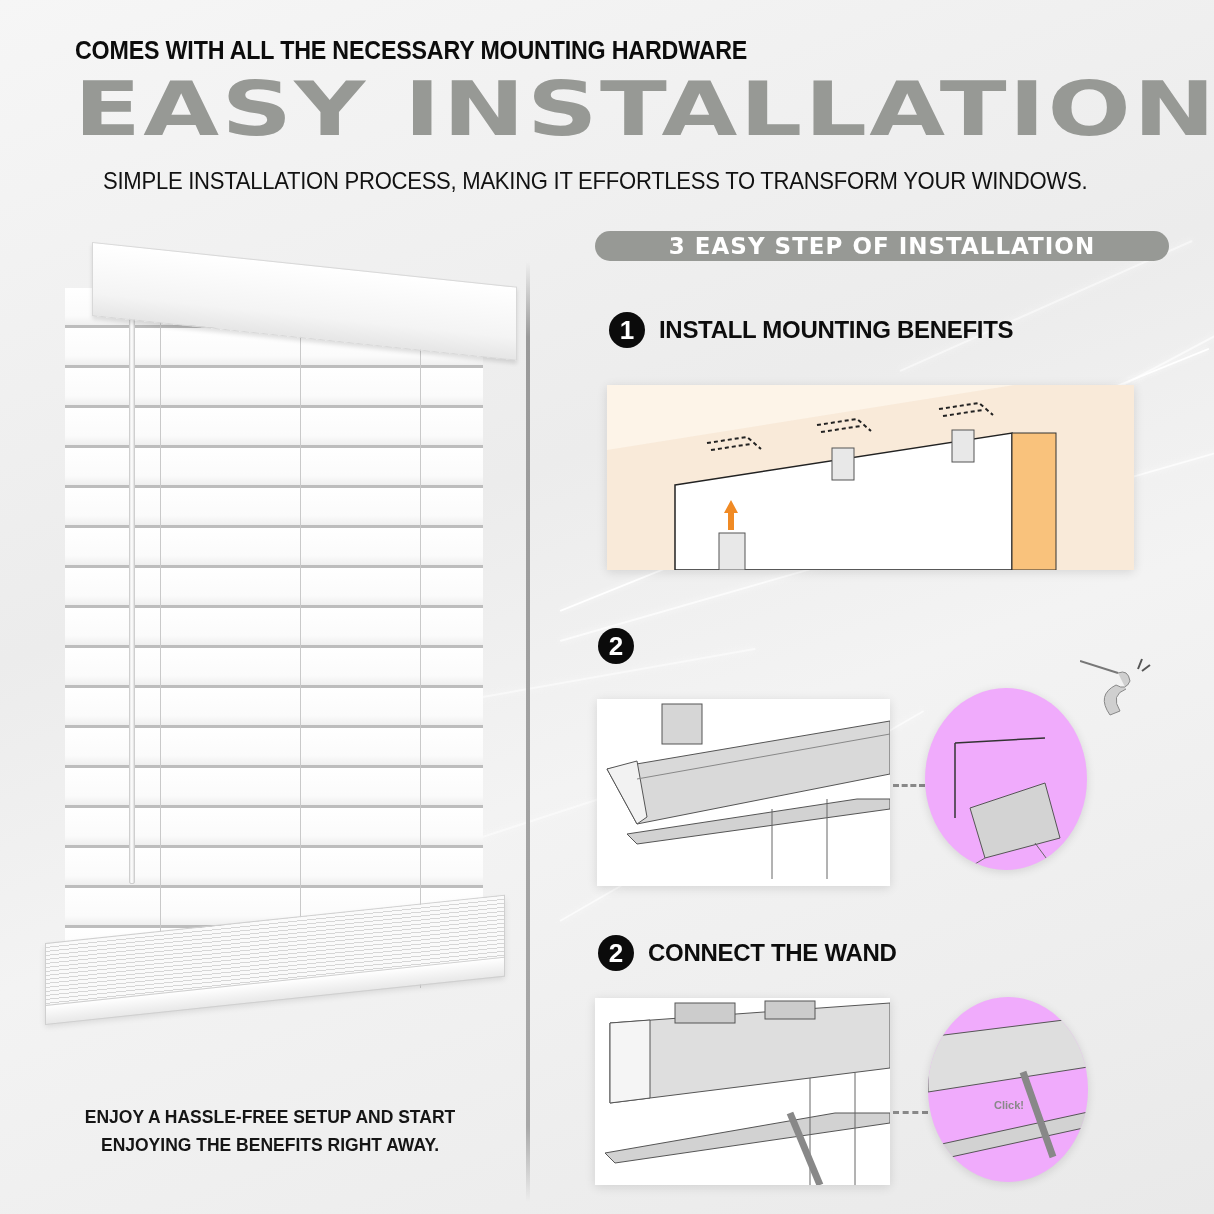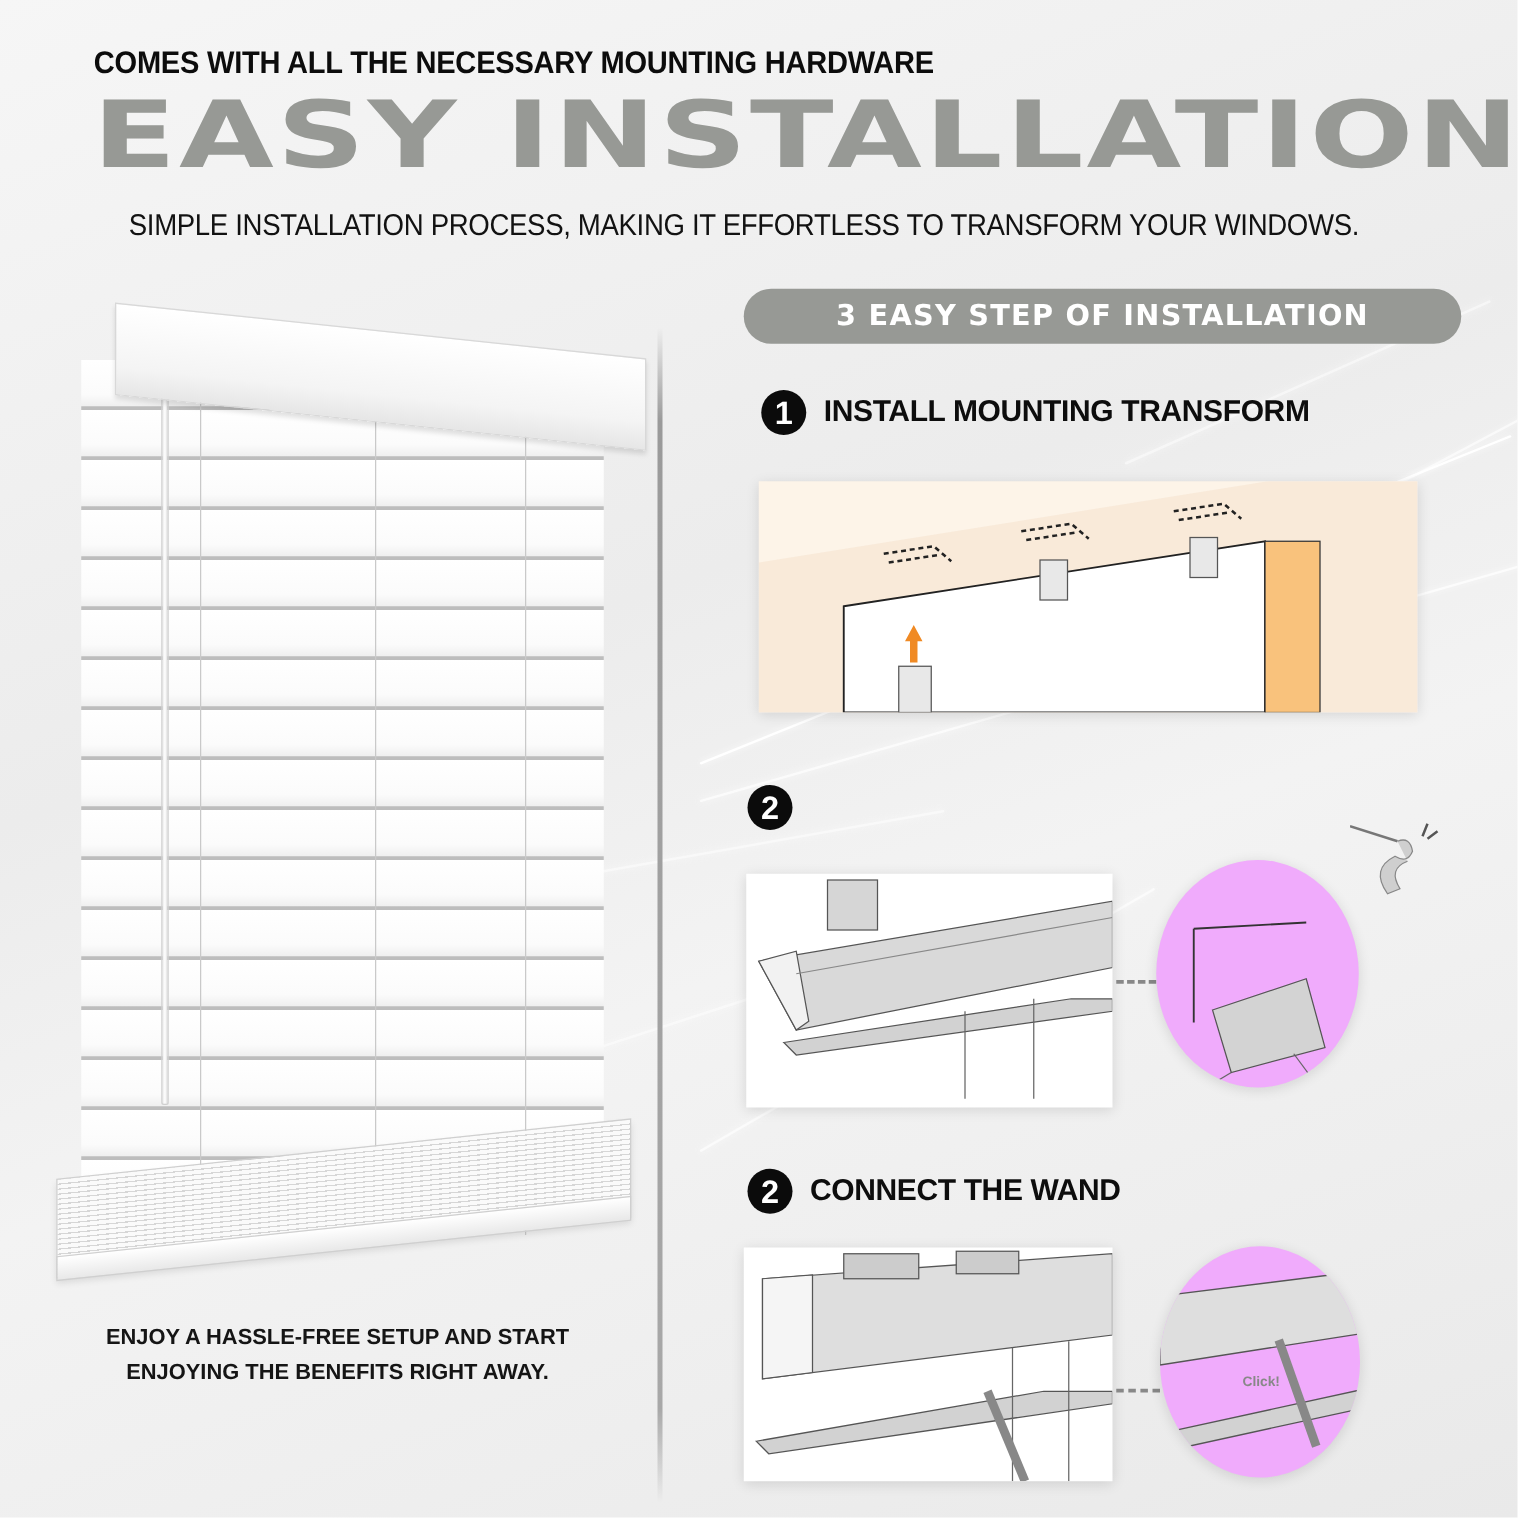--- a/index.html
+++ b/index.html
@@ -71,21 +71,21 @@
 
   .left-notes { position: absolute; left: 20px; top: 1055px; width: 500px; text-align: center; }
   .note { font-size: 17.5px; font-weight: bold; line-height: 28px; color: #151515; margin-bottom: 12px; }
 
   .divider {
     position: absolute; left: 526px; top: 262px; width: 4px; height: 940px;
     background: linear-gradient(180deg, rgba(150,150,150,0) 0%, #9a9a9a 8%, #a8a8a8 92%, rgba(150,150,150,0) 100%);
   }
 
   .steps-pill {
-    position: absolute; left: 595px; top: 231px; width: 574px; height: 44px;
+    position: absolute; left: 595px; top: 231px; width: 574px; height: 30px;
     background: #979995; border-radius: 22px;
     display: flex; align-items: center; justify-content: center;
     color: #ffffff; font-family: "DejaVu Sans", sans-serif; font-weight: bold; font-size: 23px; letter-spacing: 1px;
     transform-origin: center;
   }
   .step-head { position: absolute; display: flex; align-items: center; gap: 14px; }
   .step-num {
     width: 36px; height: 36px; border-radius: 50%; background: #0b0b0b; color: #fff;
     display: flex; align-items: center; justify-content: center;
     font-size: 26px; font-weight: bold;
@@ -145,30 +145,30 @@
   <div class="ladder" style="left:115px"></div>
   <div class="ladder" style="left:255px"></div>
   <div class="ladder" style="left:375px"></div>
   <div class="wand"></div>
   <div class="valance"></div>
   <div class="stack"></div>
   <div class="bottom-rail"></div>
 </div>
 
 <div class="left-notes">
-  <div class="note" style="padding:0 40px;">ENJOY A HASSLE-FREE SETUP AND START ENJOYING THE BENEFITS RIGHT AWAY.</div>
+  <div class="note" style="padding:0 40px;margin-top:48px;">ENJOY A HASSLE-FREE SETUP AND START ENJOYING THE BENEFITS RIGHT AWAY.</div>
 </div>
 
 <div class="divider"></div>
 
 <div class="steps-pill">3 EASY STEP OF INSTALLATION</div>
 
 <div class="step-head" style="left:609px;top:312px;">
   <div class="step-num">1</div>
-  <div class="step-label">INSTALL MOUNTING TRANSFORM</div>
+  <div class="step-label">INSTALL MOUNTING BENEFITS</div>
 </div>
 
 <div class="panel panel1">
   <svg width="527" height="185" viewBox="0 0 527 185">
     <polygon points="0,65 470,-10 527,0 527,185 0,185" fill="#f7e6d3" opacity="0.7"></polygon>
     <polygon points="68,100 405,48 405,185 68,185" fill="#ffffff" stroke="#222" stroke-width="1.5"></polygon>
     <rect x="405" y="48" width="44" height="137" fill="#f9c27c" stroke="#333" stroke-width="1"></rect>
     <g stroke="#222" stroke-width="2" stroke-dasharray="4 3" fill="none">
       <path d="M100,58 l40,-6 l14,12"></path>
         <path d="M104,65 l40,-6"></path>

